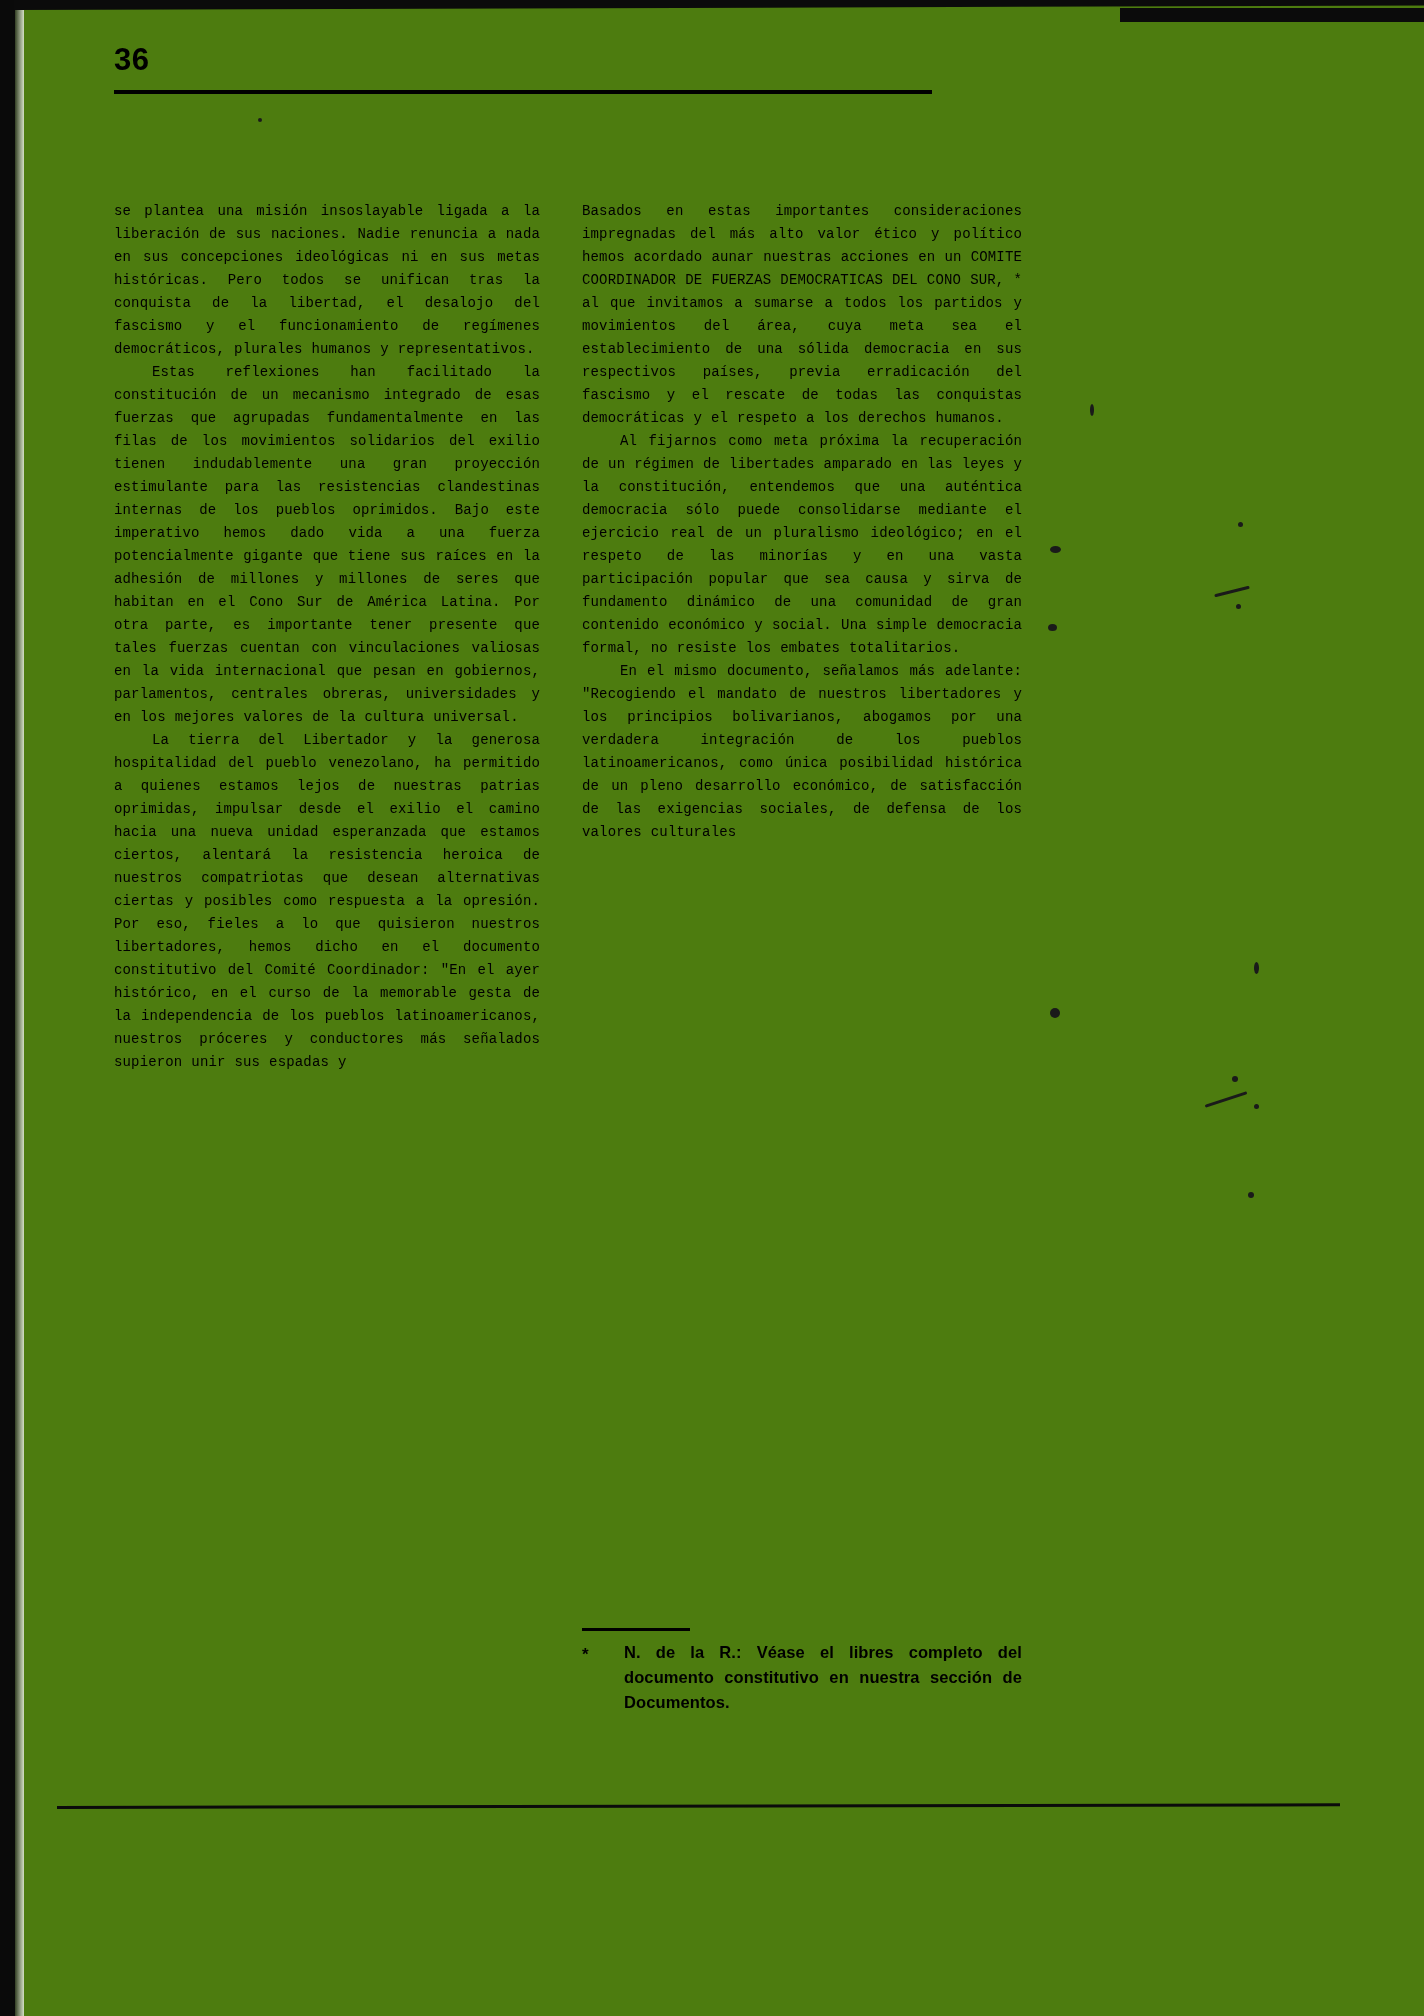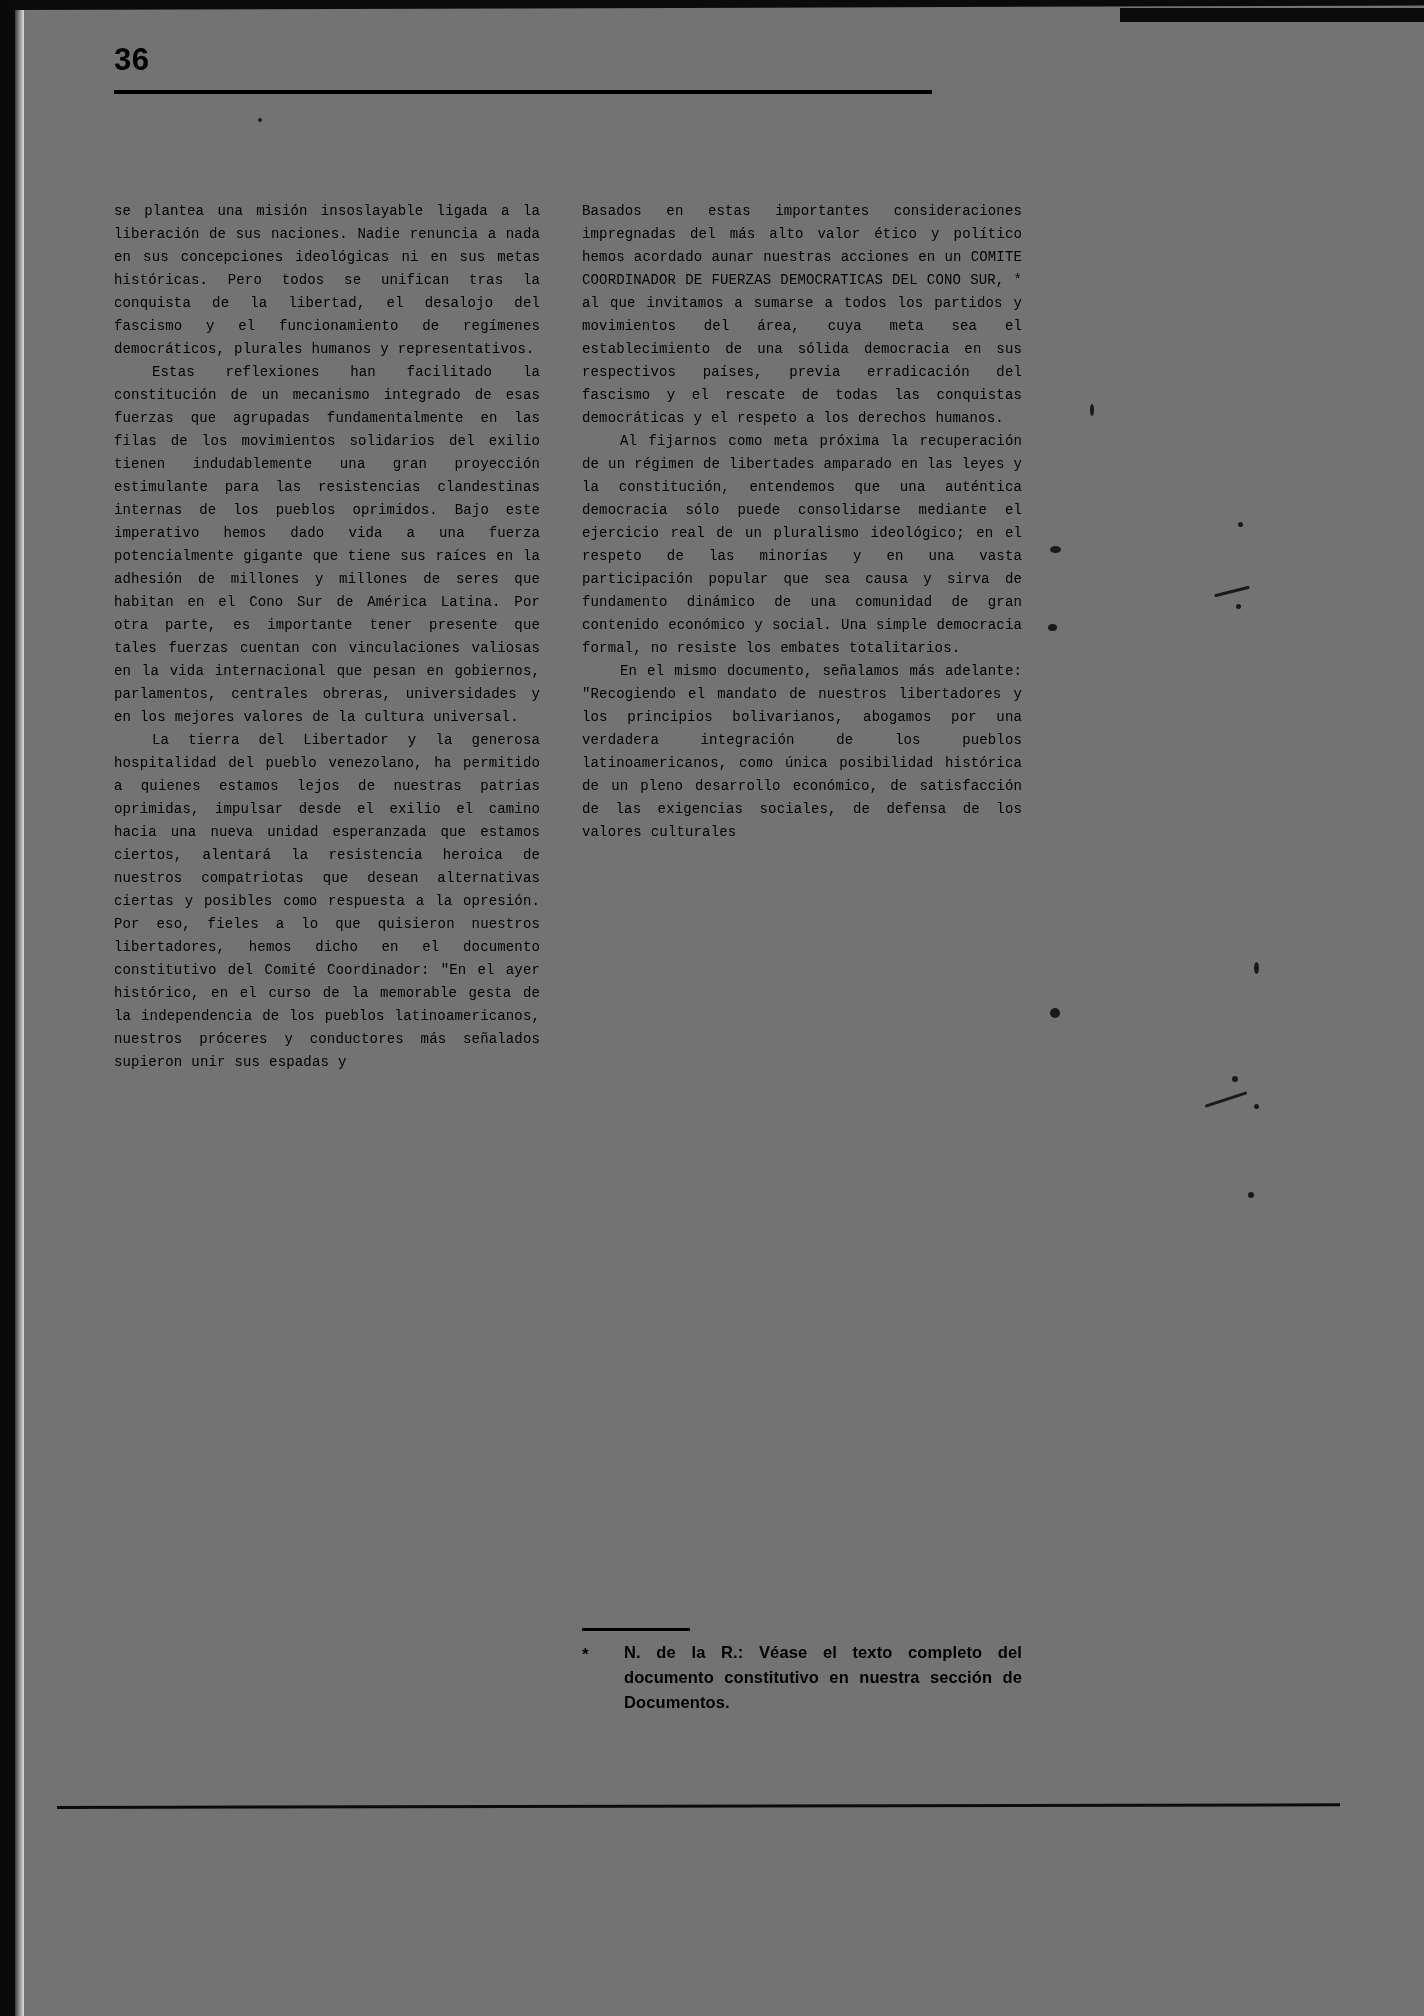--- a/index.html
+++ b/index.html
@@ -6,21 +6,21 @@
   html, body {
     margin: 0;
     padding: 0;
     background: #ffffff;
   }
 
   #page {
     position: relative;
     width: 1424px;
     height: 2016px;
-    background: #737373;
+    background: #4d7c0f;
     overflow: hidden;
     font-family: "Liberation Sans", sans-serif;
     color: #000000;
   }
 
   
   .scan-edge-left {
     position: absolute;
     left: 0; top: 0;
     width: 15px; height: 2016px;
@@ -149,21 +149,21 @@
 
   <div class="col col-right">
     <p>Basados en estas importantes consideraciones impregnadas del más alto valor ético y político hemos acordado aunar nuestras acciones en un COMITE COORDINADOR DE FUERZAS DEMOCRATICAS DEL CONO SUR, * al que invitamos a sumarse a todos los partidos y movimientos del área, cuya meta sea el establecimiento de una sólida democracia en sus respectivos países, previa erradicación del fascismo y el rescate de todas las conquistas democráticas y el respeto a los derechos humanos.</p>
     <p>Al fijarnos como meta próxima la recuperación de un régimen de libertades amparado en las leyes y la constitución, entendemos que una auténtica democracia sólo puede consolidarse mediante el ejercicio real de un pluralismo ideológico; en el respeto de las minorías y en una vasta participación popular que sea causa y sirva de fundamento dinámico de una comunidad de gran contenido económico y social. Una simple democracia formal, no resiste los embates totalitarios.</p>
     <p>En el mismo documento, señalamos más adelante: "Recogiendo el mandato de nuestros libertadores y los principios bolivarianos, abogamos por una verdadera integración de los pueblos latinoamericanos, como única posibilidad histórica de un pleno desarrollo económico, de satisfacción de las exigencias sociales, de defensa de los valores culturales</p>
   </div>
 
   <div class="footnote-rule"></div>
   <div class="footnote">
     <span class="footnote-marker">*</span>
-    <span class="footnote-body">N. de la R.: Véase el texto completo del documento constitutivo en nuestra sección de Documentos.</span>
+    <span class="footnote-body">N. de la R.: Véase el libres completo del documento constitutivo en nuestra sección de Documentos.</span>
   </div>
 
   <div class="rule-bottom"></div>
 
   <div class="speck" style="left:1090px;  top:404px;  width:4px;  height:12px;"></div>
   <div class="speck" style="left:1238px;  top:522px;  width:5px;  height:5px;"></div>
   <div class="speck" style="left:1050px;  top:546px;  width:11px; height:7px;"></div>
   <div class="speck" style="left:1236px;  top:604px;  width:5px;  height:5px;"></div>
   <div class="speck" style="left:1048px;  top:624px;  width:9px;  height:7px;"></div>
   <div class="speck" style="left:1254px;  top:962px;  width:5px;  height:12px;"></div>

